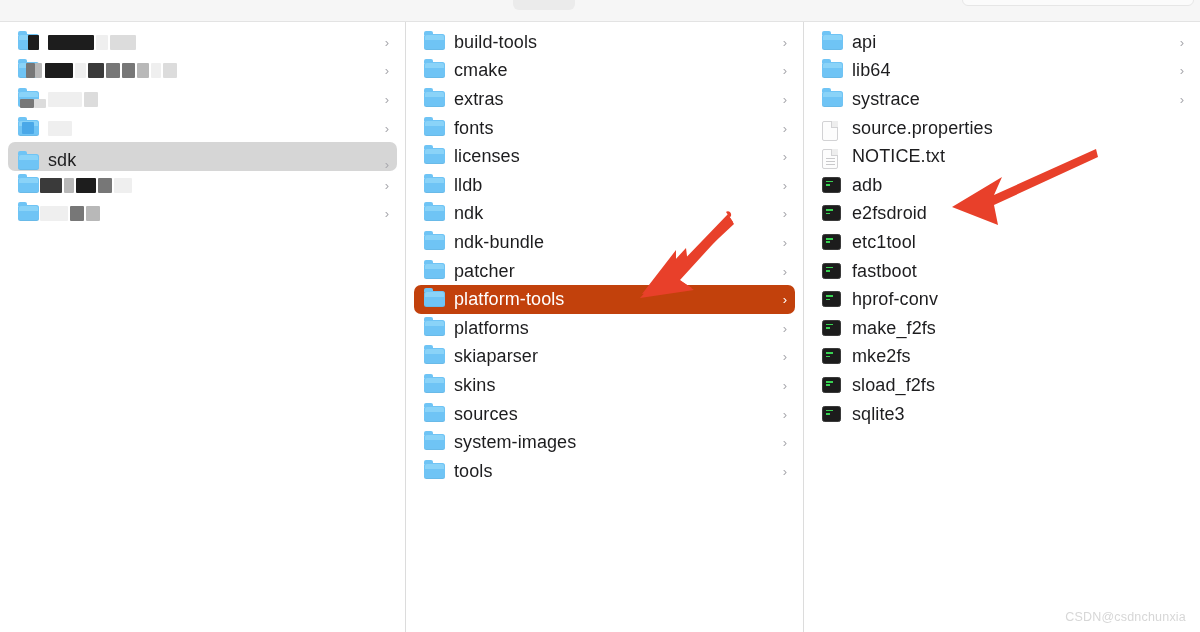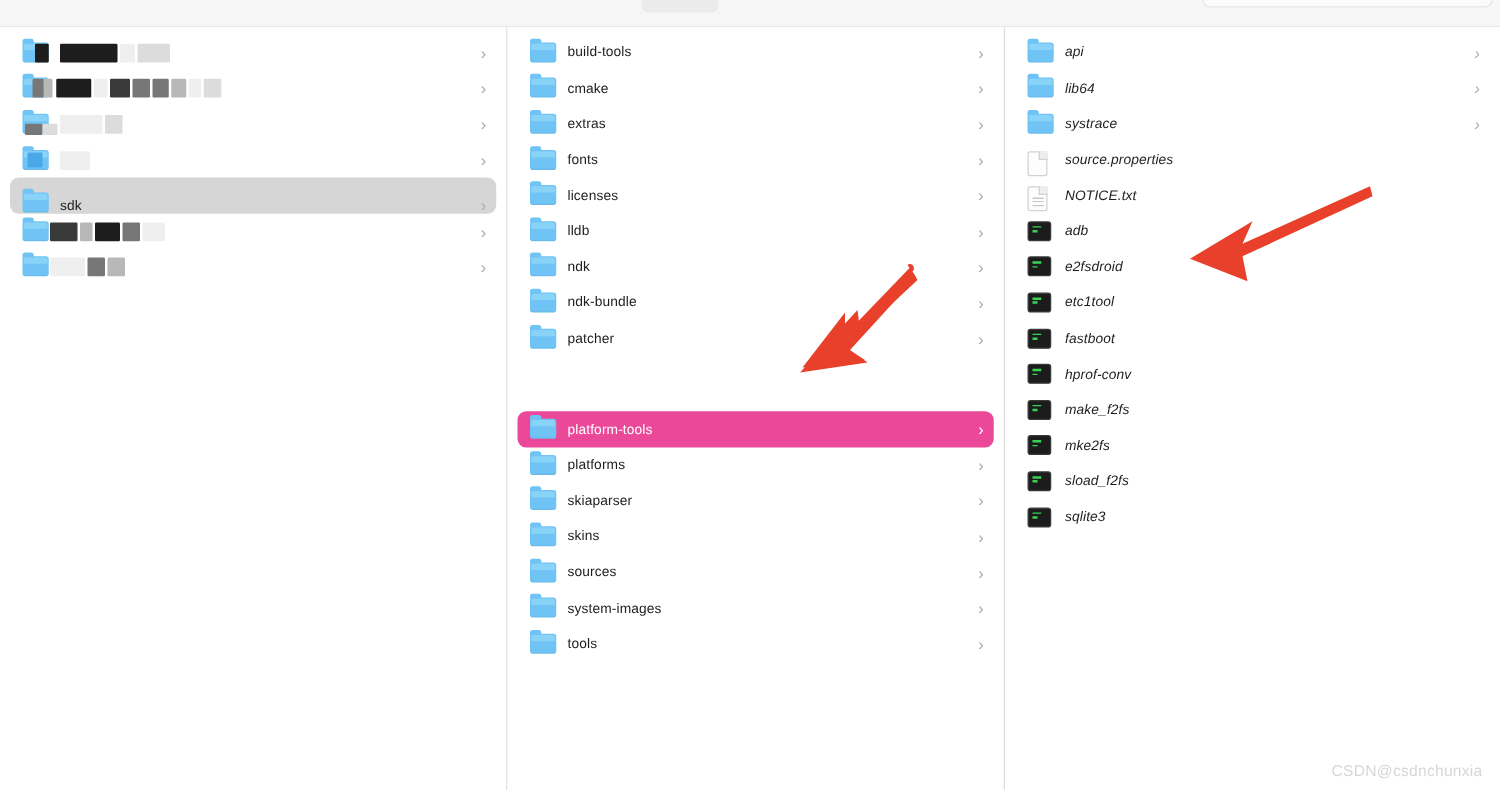--- a/index.html
+++ b/index.html
@@ -56,49 +56,48 @@
   .column {
     position: relative;
     height: 610px;
     background: #ffffff;
     border-right: 1px solid #dcdcdc;
     padding-top: 6px;
     overflow: hidden;
   }
   .col-1 { width: 406px; }
   .col-2 { width: 398px; }
-  .col-3 { width: 396px; border-right: none; font-style: italic; }
+  .col-3 { width: 396px; border-right: none; }
 
   
   .row {
     position: relative;
     height: 28.6px;
     margin: 0 8px;
     padding: 0 10px 0 10px;
     display: flex;
     align-items: center;
     border-radius: 7px;
   }
   .row .label {
-    font-size: 11px;
+    font-size: 18px;
     color: #1d1d1f;
     letter-spacing: 0.1px;
     white-space: nowrap;
     margin-left: 9px;
   }
   .row .chevron {
     position: absolute;
     right: 8px;
     font-size: 13px;
     color: #a9a9ae;
     line-height: 1;
   }
   .row.selected-blue {
-    background: #ec4899;
-    margin-top: 44px;
+    background: #c2410c;
   }
   .row.selected-blue .label { color: #ffffff; }
   .row.selected-blue .chevron { color: #ffffff; }
   .row.selected-gray {
     background: #d6d6d6;
     align-items: flex-end;
   }
 
   
   .icon {

